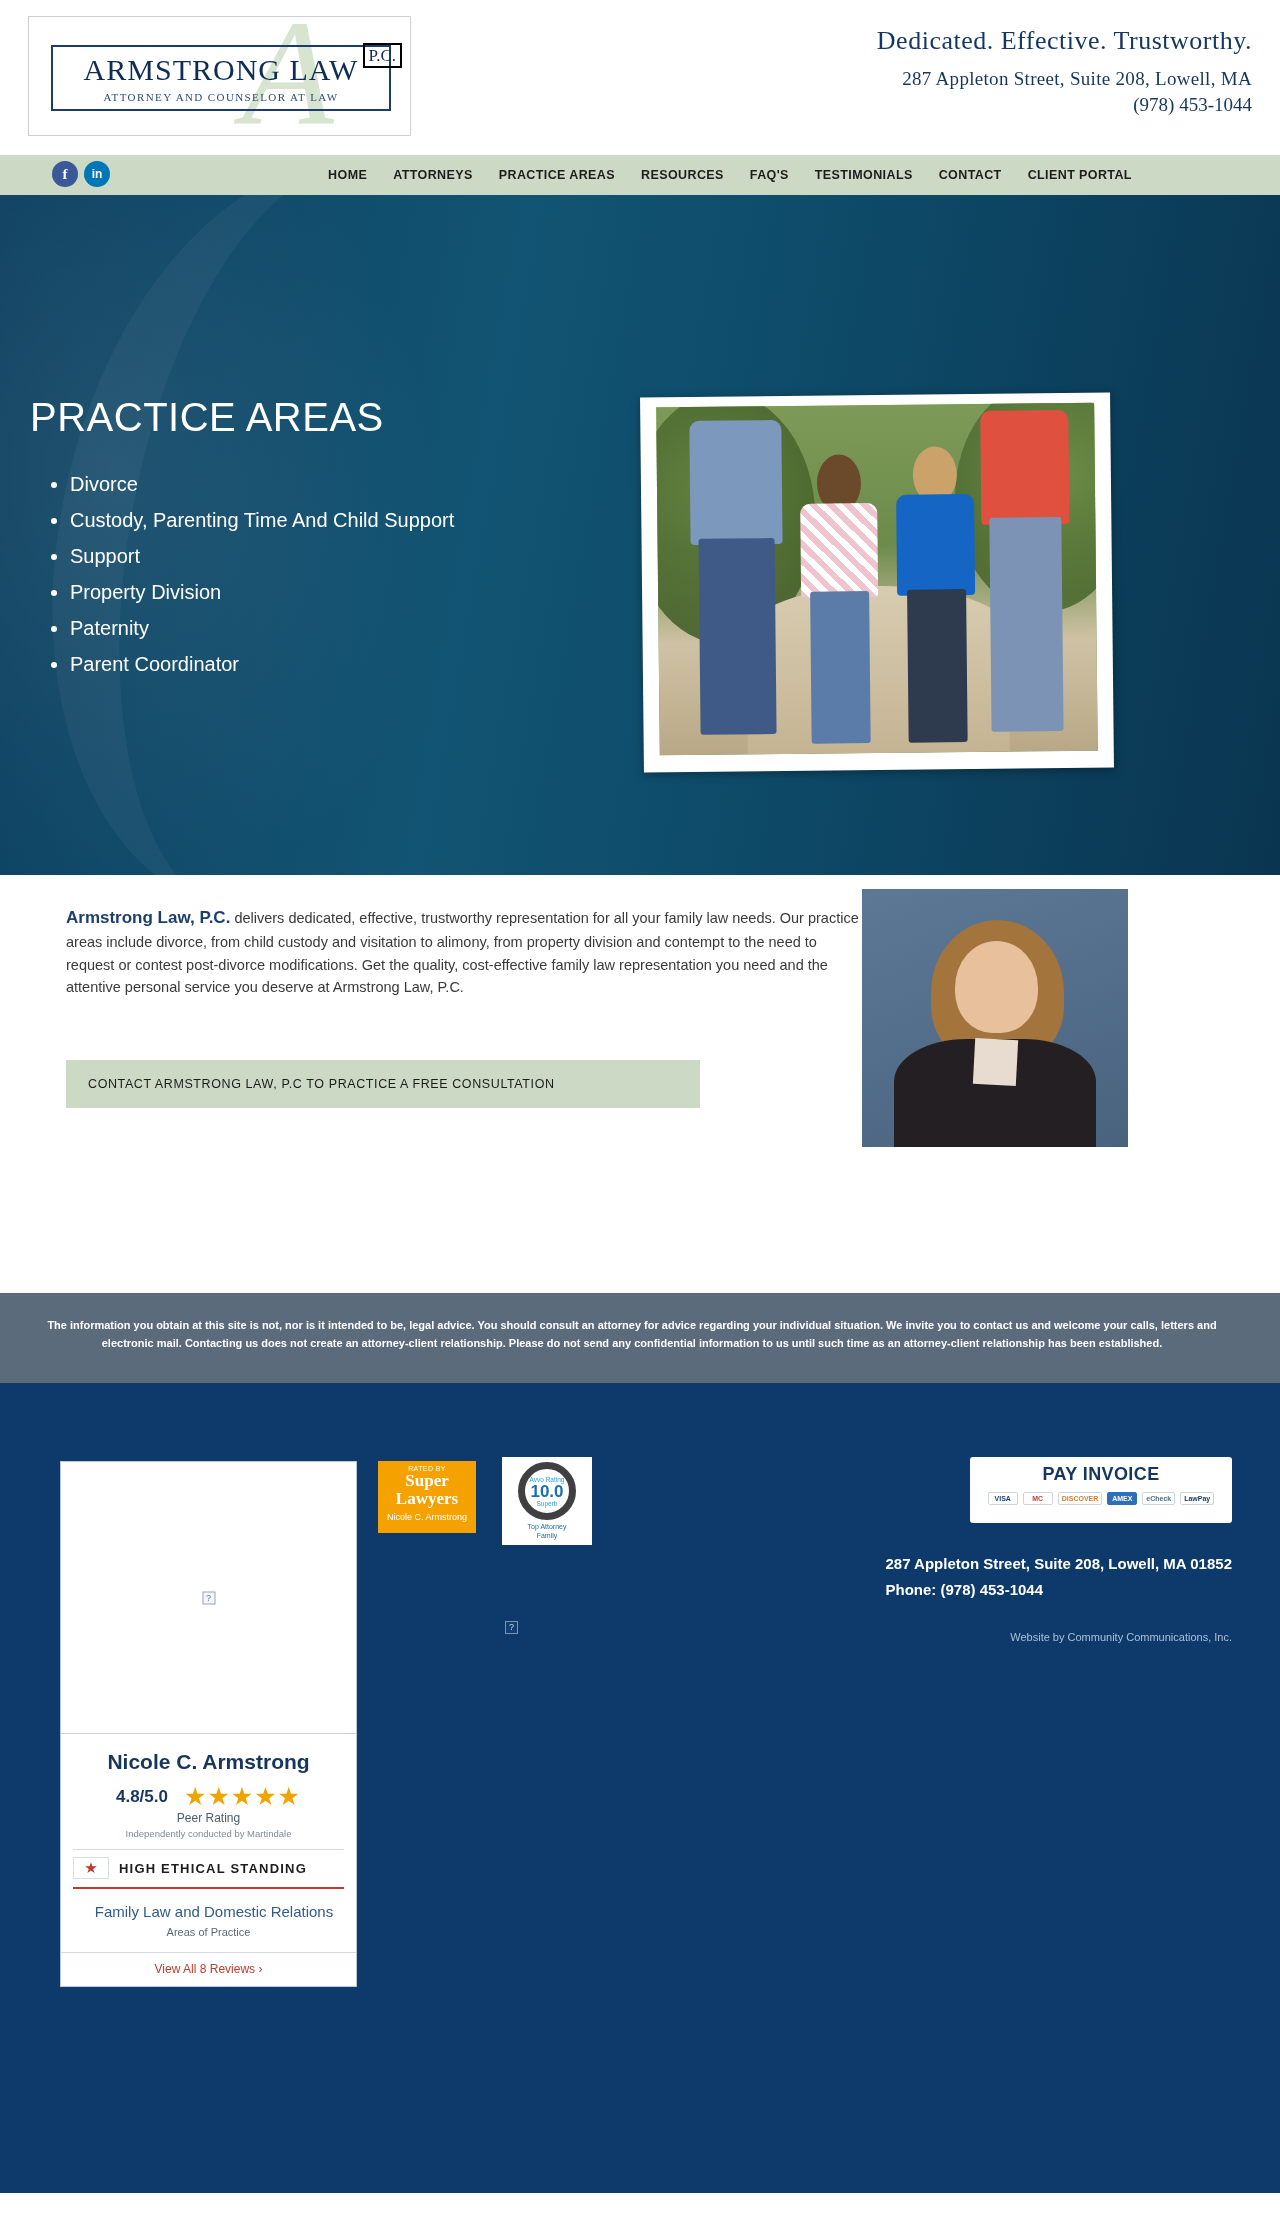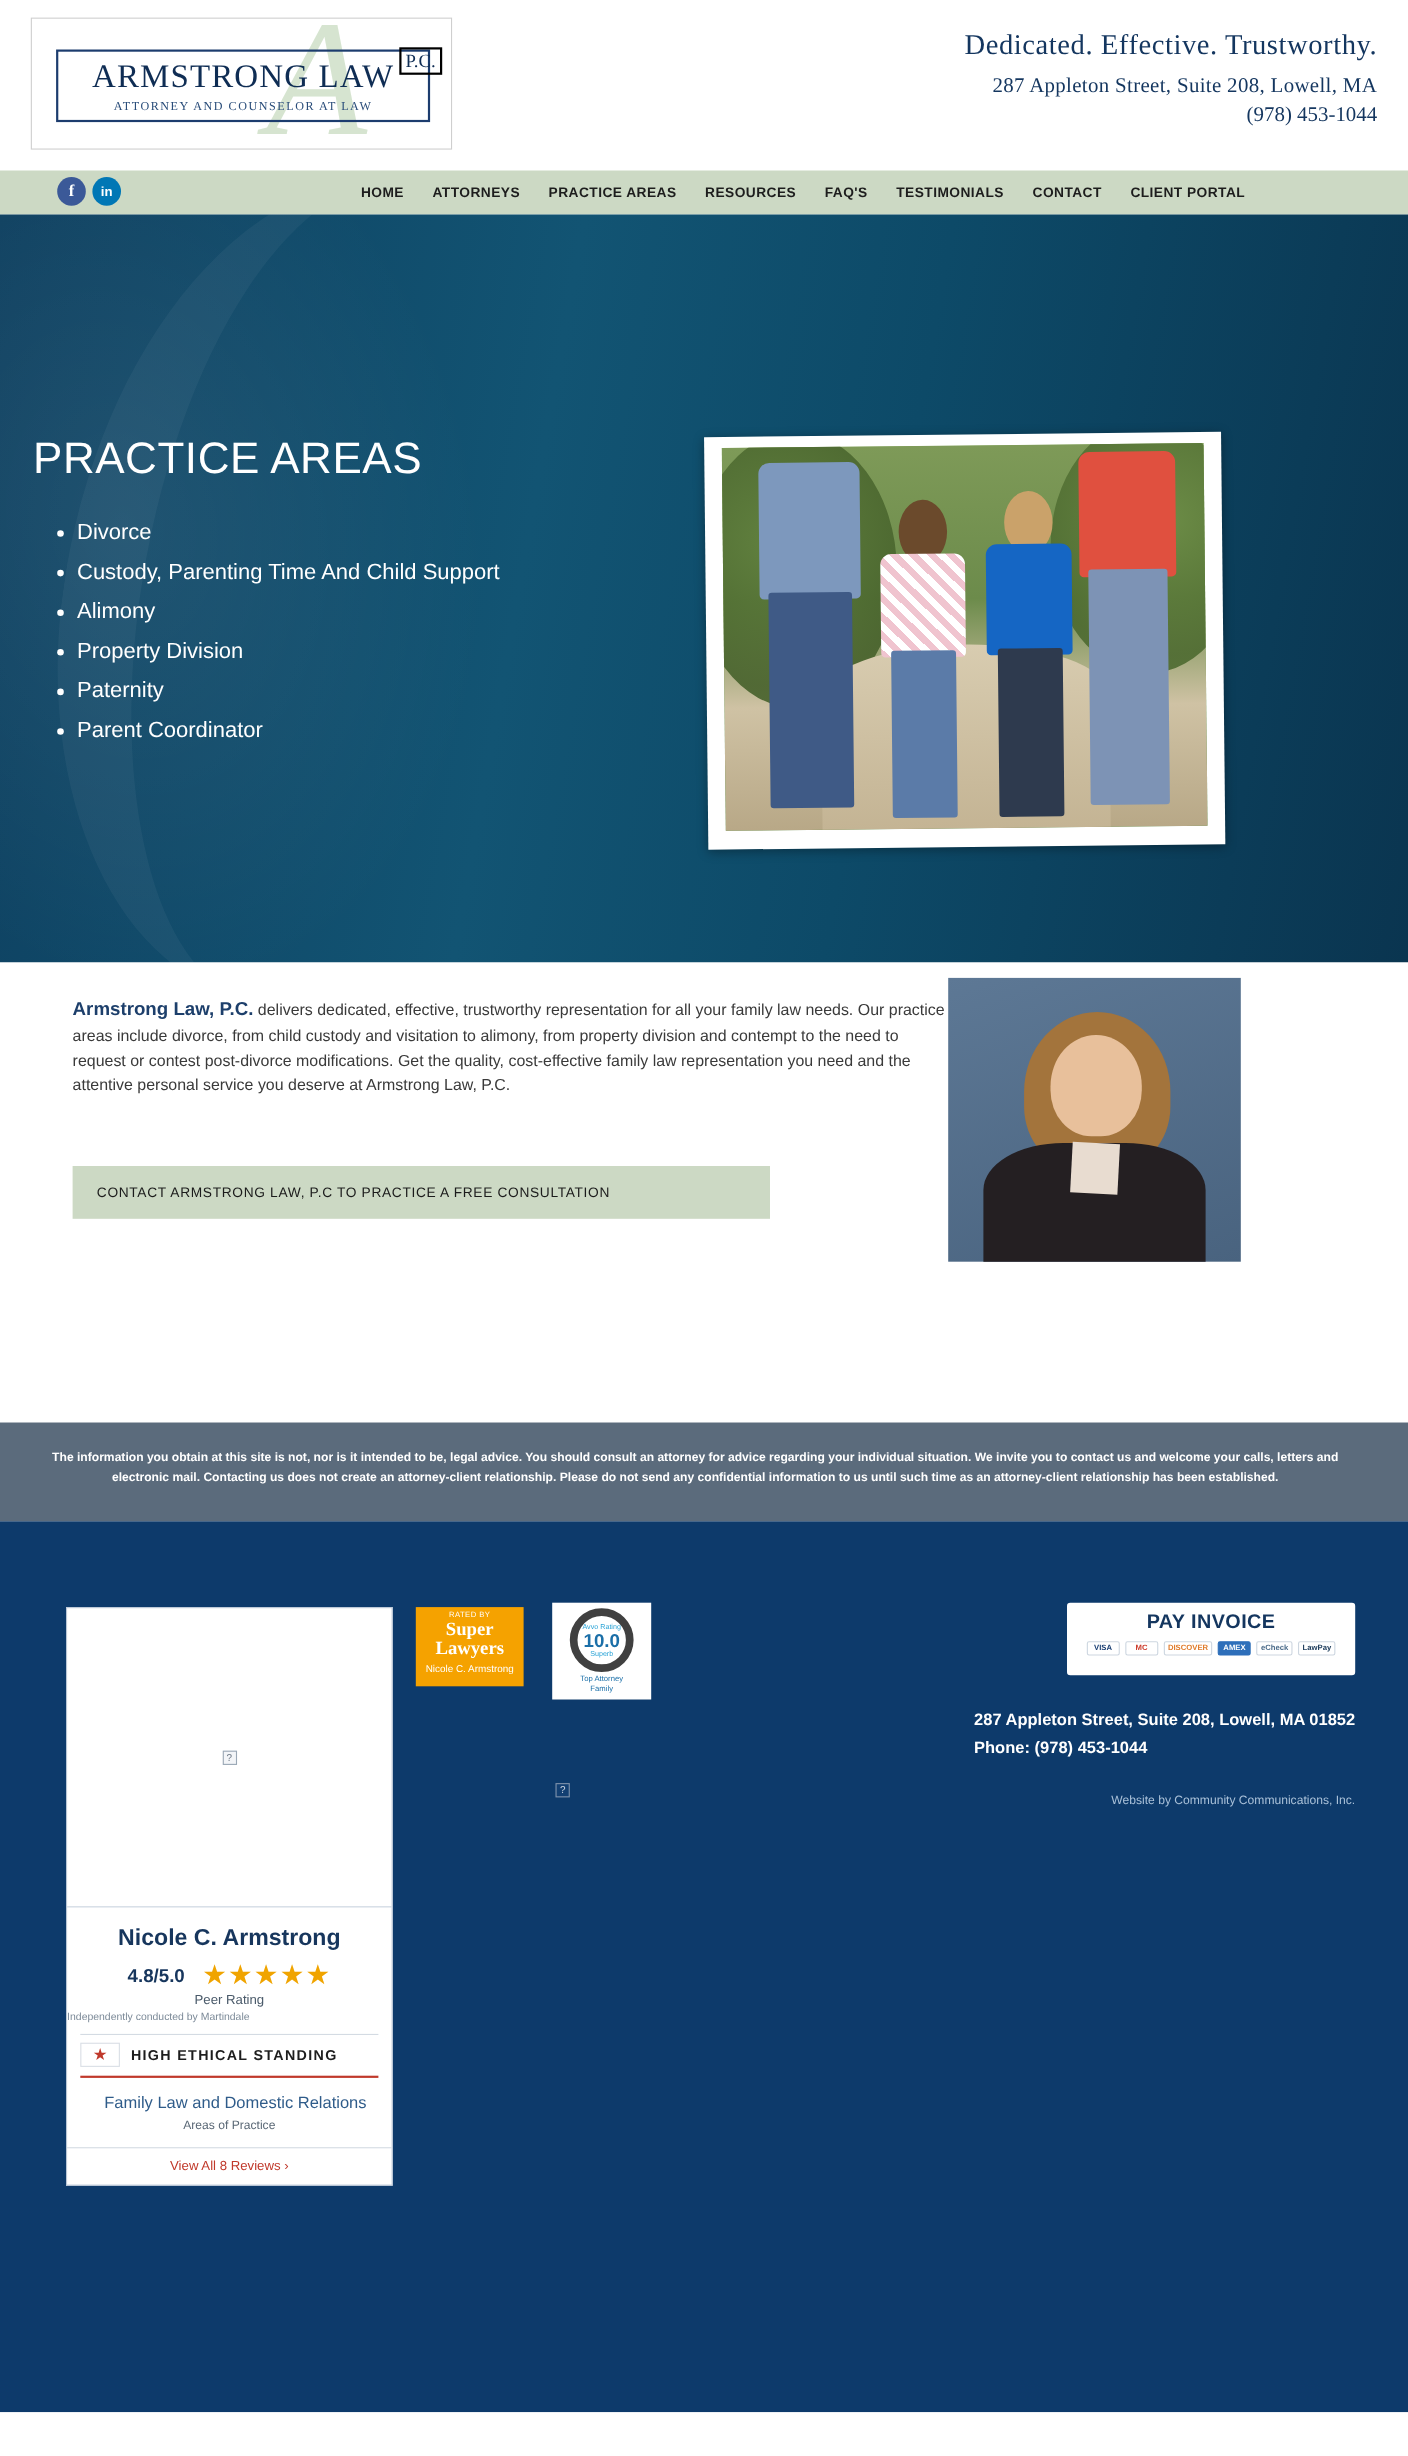--- a/index.html
+++ b/index.html
@@ -305,21 +305,21 @@
   }
   .md-rating-row {
     display:flex;
     align-items:center;
     justify-content:center;
     gap:16px;
   }
   .md-score { font-size:17px; font-weight:bold; color:#17365d; }
   .md-stars { color:#f0a400; font-size:25px; letter-spacing:1px; line-height:1; }
   .md-peer { text-align:center; font-size:12px; color:#4a5a6a; margin-top:2px; }
-  .md-indep { font-size:9.5px; color:#7c8a98; margin-top:3px; }
+  .md-indep { text-align:center; font-size:9.5px; color:#7c8a98; margin-top:3px; }
   .md-ethical {
     margin:10px 12px 0 12px;
     border-top:1px solid #d4dbe3;
     border-bottom:2px solid #c0392b;
     padding:7px 0 8px 0;
     display:flex; align-items:center; gap:10px;
   }
   .md-star-badge {
     width:36px; height:22px;
     background:#fff;
@@ -462,21 +462,21 @@
       <a href="#">CLIENT PORTAL</a>
     </div>
   </div>
 
   <div class="hero">
     <div class="hero-left">
       <h1 class="hero-title">PRACTICE AREAS</h1>
       <ul class="hero-list">
         <li>Divorce</li>
         <li>Custody, Parenting Time And Child Support</li>
-        <li>Alimony</li>
+        <li>Support</li>
         <li>Property Division</li>
         <li>Paternity</li>
         <li>Parent Coordinator</li>
       </ul>
     </div>
     <div class="hero-photo-frame">
       <div class="hero-photo">
         <div class="ph-bg"></div>
         <div class="ph-foliage-l"></div>
         <div class="ph-foliage-r"></div>

